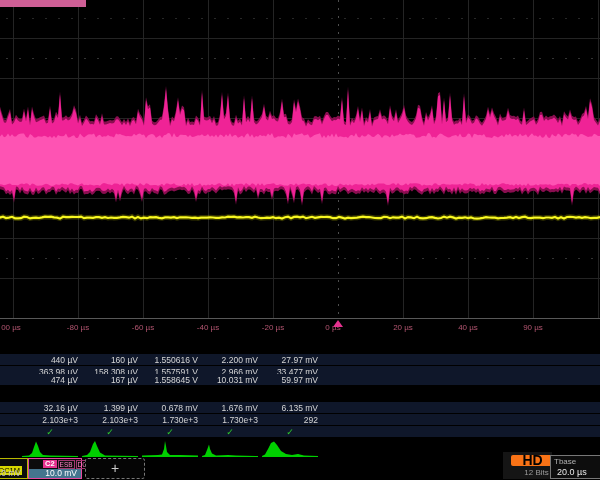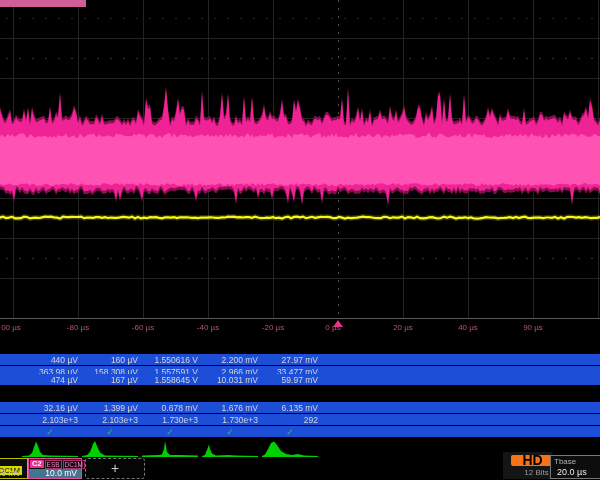--- a/index.html
+++ b/index.html
@@ -10,41 +10,41 @@
   .top-badge{position:absolute;left:0;top:0;width:86px;height:7px;background:#cf5f96;}
 
   
   .axis-strip{position:absolute;left:0;top:318px;width:600px;height:16px;border-top:1px solid #585858;padding-left:29px;}
   .t-label{position:absolute;top:4px;transform:translateX(-50%);font-size:8px;color:#b25570;white-space:nowrap;}
   .trig-marker{position:absolute;left:333px;top:320px;width:0;height:0;
       border-left:5px solid transparent;border-right:5px solid transparent;border-bottom:7px solid #e6328f;}
 
   
   .mrow{position:absolute;left:0;width:600px;height:11px;}
-  .mrow.stripe{background:#1d4ed8;}
+  .mrow.stripe{background:#0f172a;}
   .cells{position:absolute;left:20px;top:0;width:620px;height:11px;display:grid;
          grid-template-columns:repeat(10,60px);align-items:center;}
   .hcell{font-size:8.5px;color:#9a9a9a;text-indent:-8px;white-space:nowrap;overflow:visible;}
   .hcell.dim{color:#606060;}
   .hcell.dimmer{color:#464646;}
   .vcell{font-size:8.5px;color:#d6d6d6;text-align:right;padding-right:2px;white-space:nowrap;}
   .scell{font-size:9px;color:#2ecc2e;text-align:center;}
 
   
   .histicon{position:absolute;top:440px;width:56px;height:18px;}
 
   
   .desc{position:absolute;top:458px;height:21px;box-sizing:border-box;background:#0c0c0c;}
   .c1-box{left:-57px;width:85px;border:1px solid #b9b900;}
   .c1-top{height:10px;text-align:right;}
   .badge-yellow{display:inline-block;background:#d8d800;color:#000;font-size:7.5px;line-height:9px;
                 padding:0 2px;margin-right:5px;margin-top:1px;}
   .c1-val{font-size:8.5px;color:#c8c8c8;text-align:right;padding-right:6px;line-height:9px;}
   .c2-box{left:28px;width:54px;border:1px solid #e6479f;}
-  .c2-top{height:10px;display:flex;align-items:center;gap:1px;padding-left:1px;}
+  .c2-top{height:10px;display:flex;align-items:center;gap:1px;padding-left:14px;}
   .badge-c2{background:#e6328f;color:#fff;font-size:7.5px;line-height:8px;padding:0 2px;font-weight:bold;}
   .badge-pink{color:#ff7fc4;border:1px solid #a03570;font-size:6.5px;line-height:7px;padding:0 1px;}
   .c2-val{background:#44758e;height:9px;font-size:8.5px;color:#fff;text-align:right;
           padding-right:4px;line-height:9px;}
   .add-box{left:85px;width:60px;border:1px dashed #777;border-radius:3px;background:#050505;
            color:#ccc;text-align:center;font-size:14px;line-height:19px;}
   .hd-panel{position:absolute;left:503px;top:452px;width:49px;height:27px;background:#151515;}
   .hd-badge{position:absolute;left:511px;top:455px;width:43px;height:11px;background:#f97316;
             border-radius:2px;color:#000;font-size:14px;font-weight:bold;text-align:center;line-height:11px;}
   .hd-bits{position:absolute;left:514px;top:468px;width:45px;text-align:center;font-size:8px;color:#9a9a9a;}

